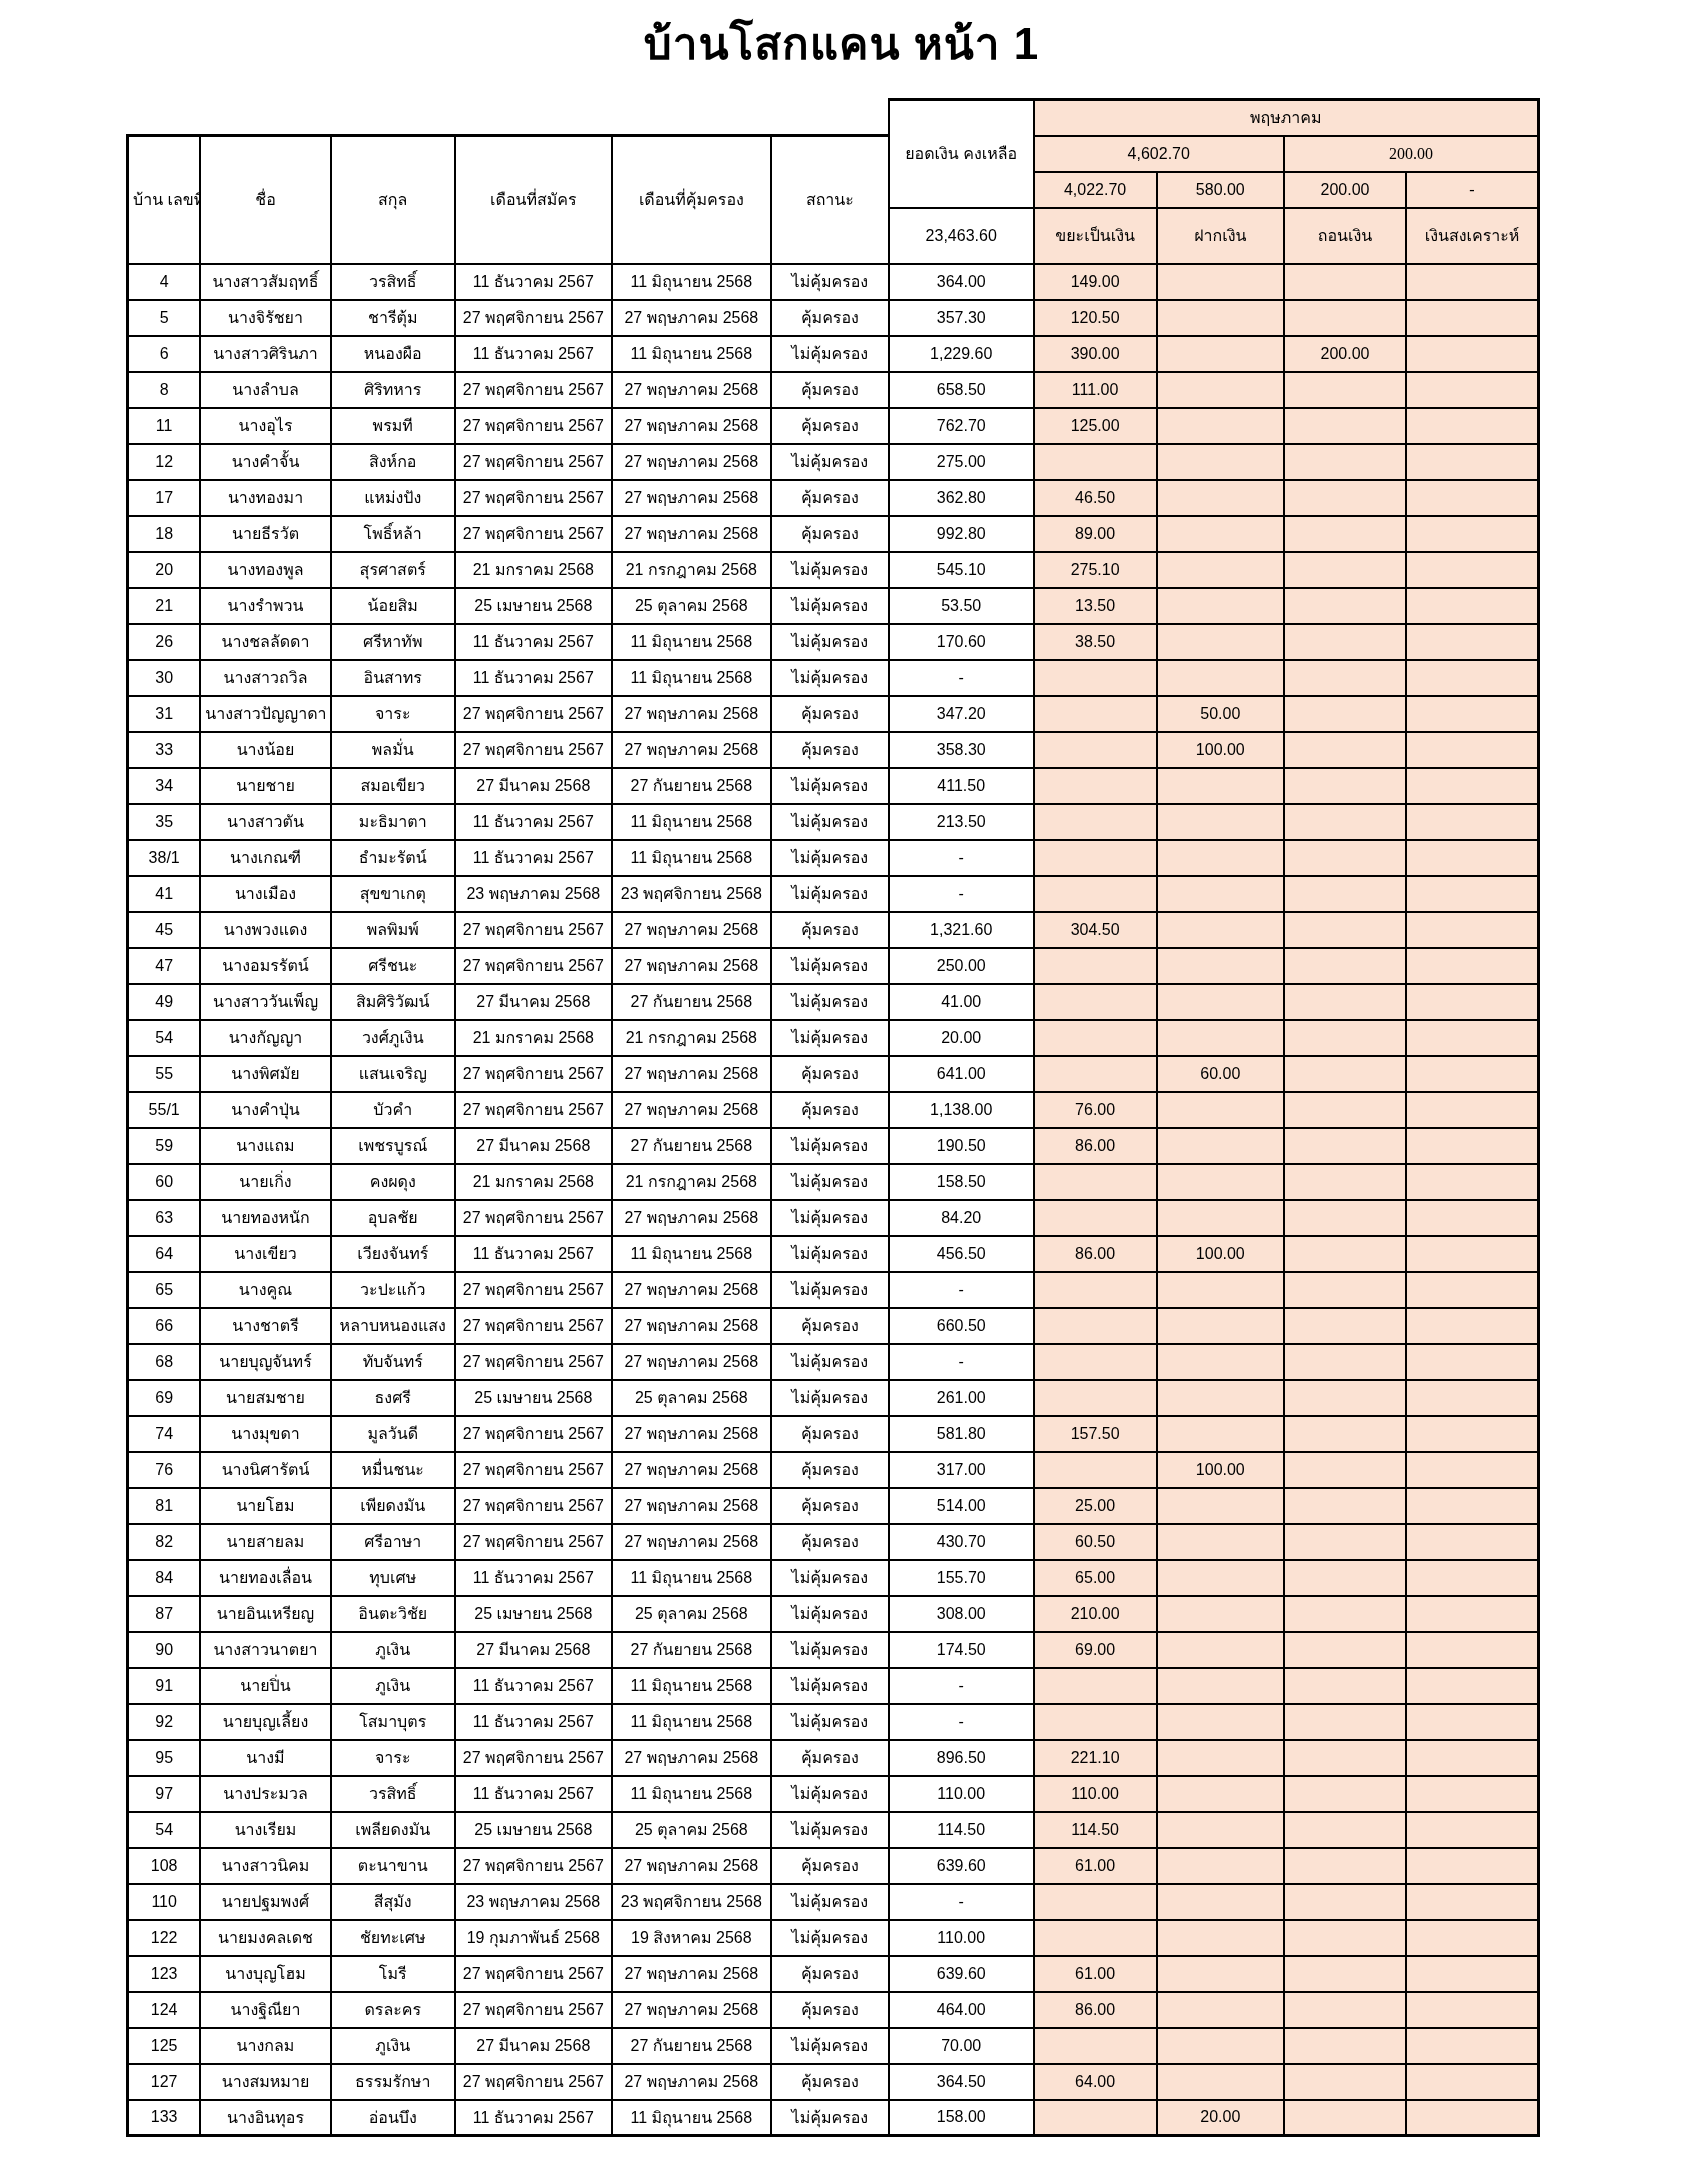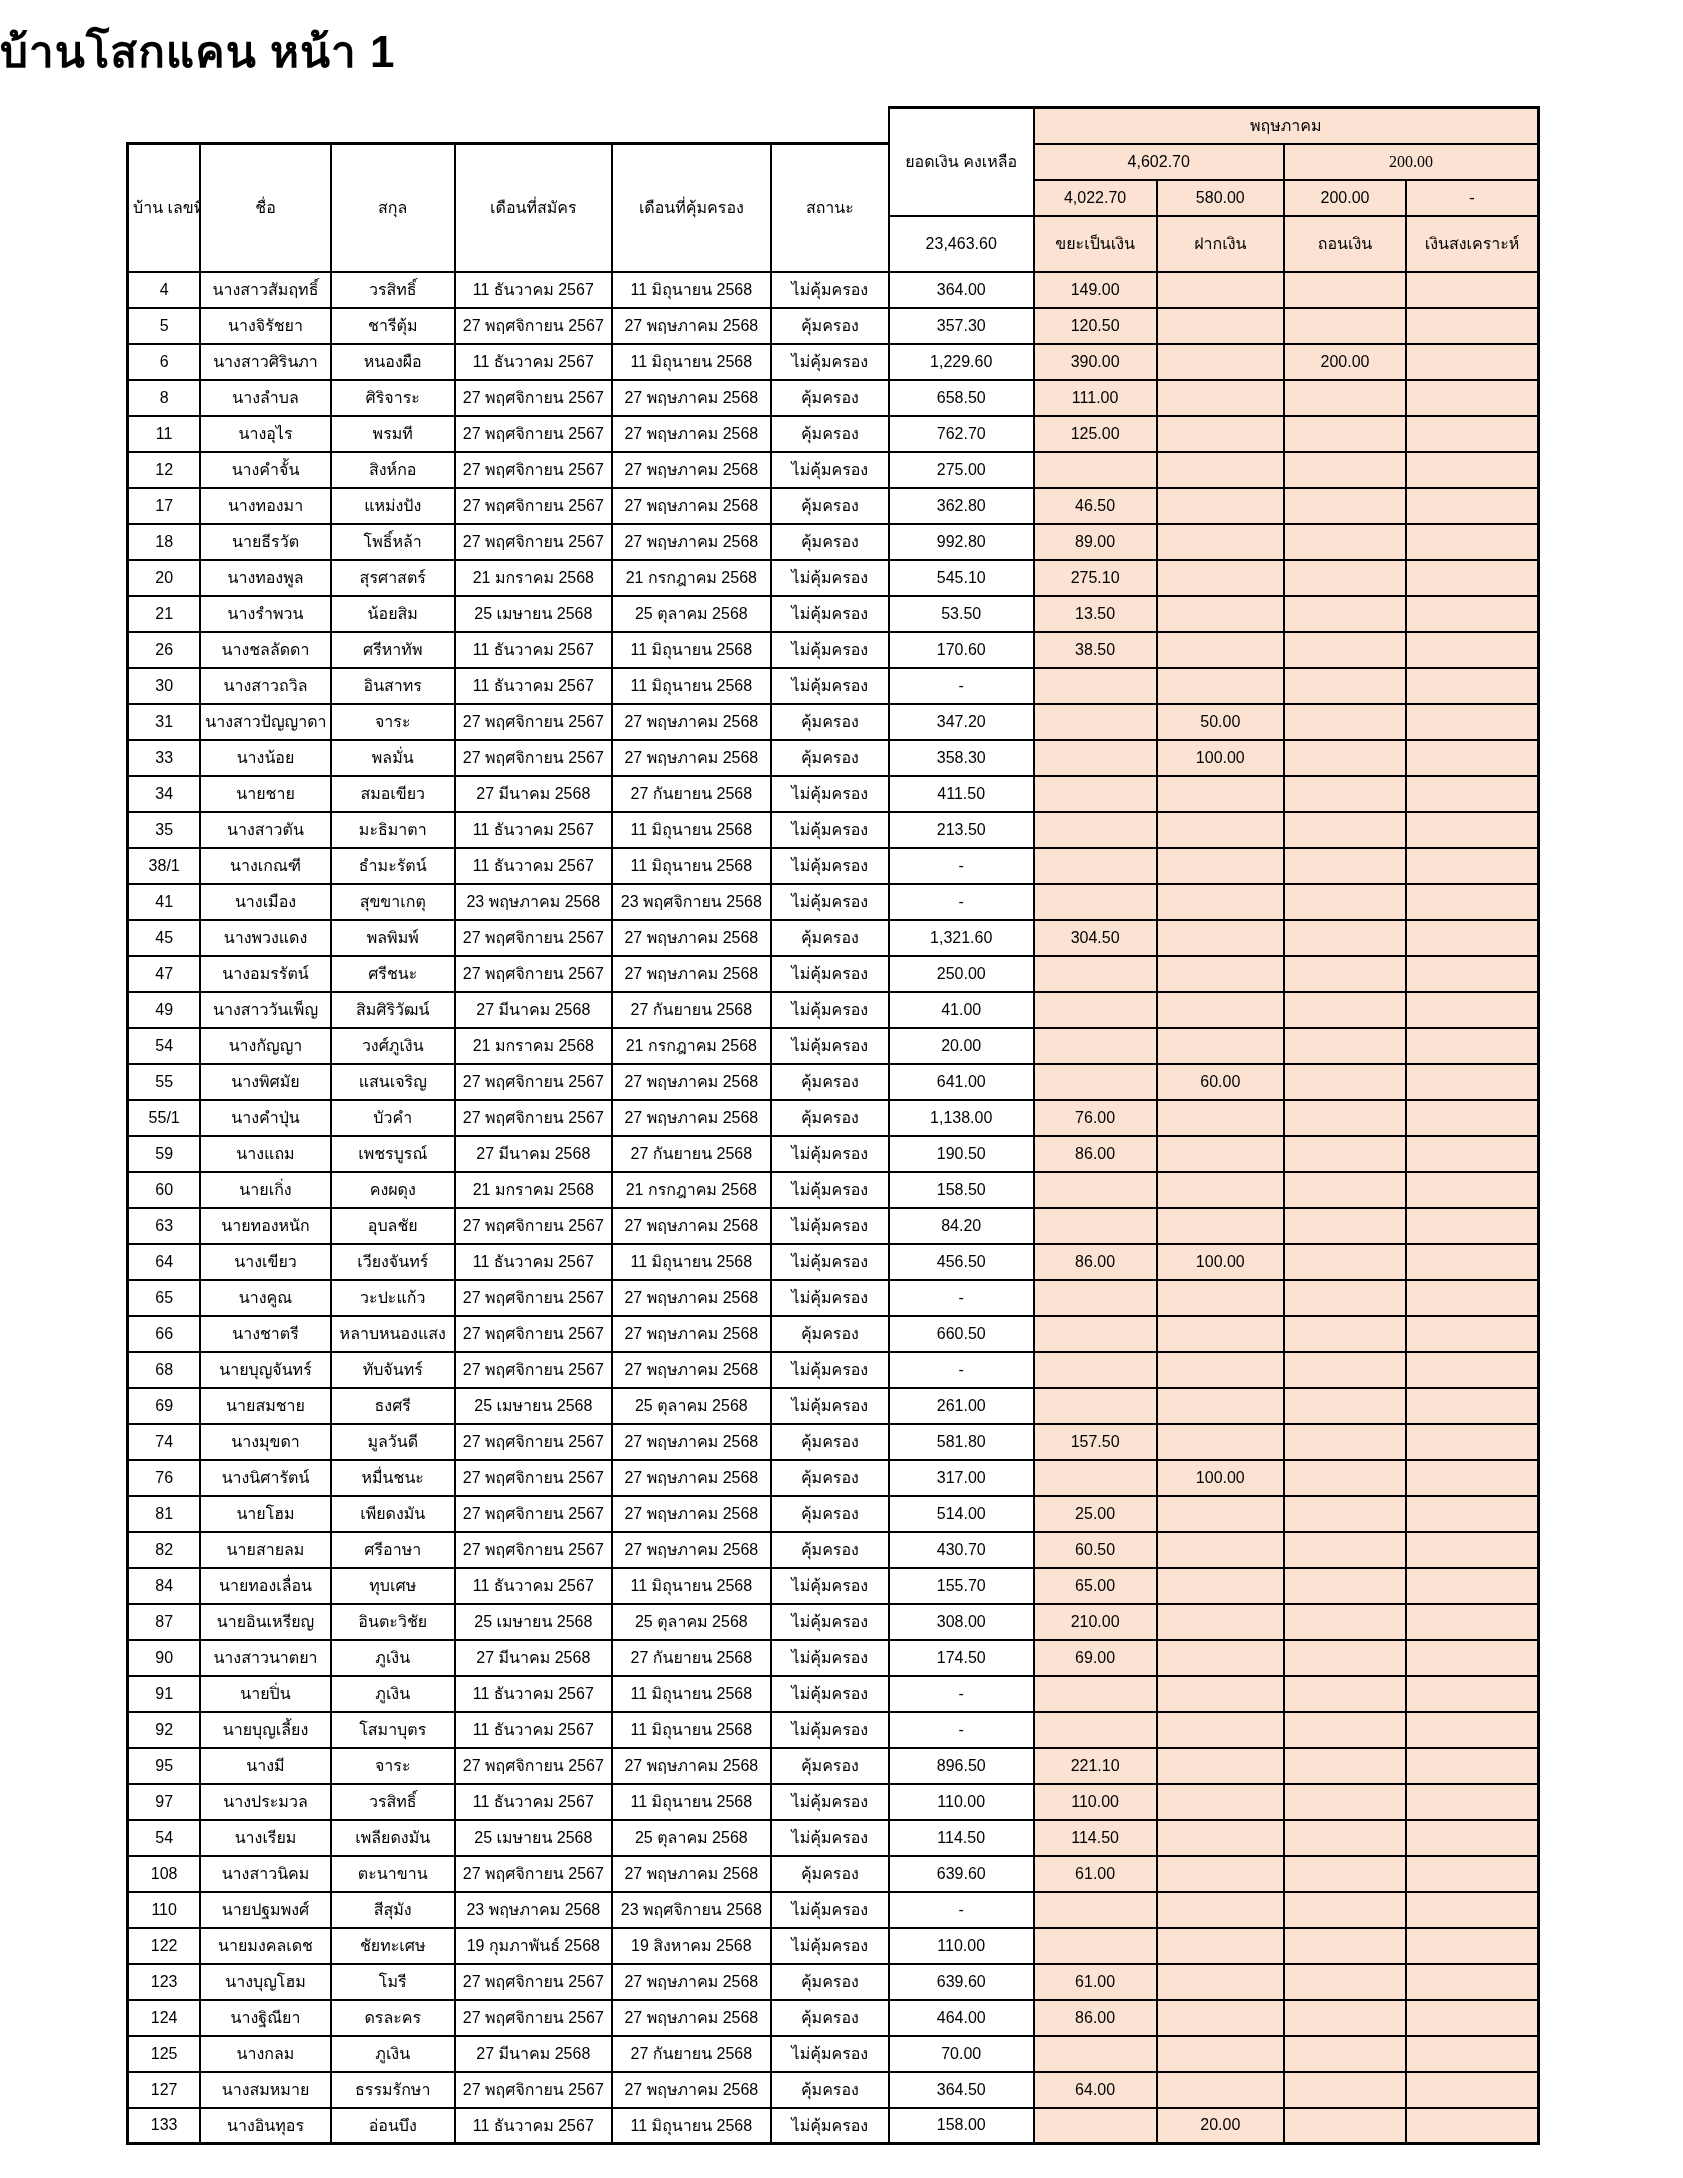--- a/index.html
+++ b/index.html
@@ -1,18 +1,19 @@
 <!DOCTYPE html>
 <html><head>
 <meta charset="utf-8">
 <style>
   html,body{margin:0;padding:0;background:#ffffff;}
   body{width:1683px;min-height:2178px;font-family:"Liberation Sans","DejaVu Sans",sans-serif;color:#000;}
   .page-title{
-    padding-top:16px;
+    padding-top:8px;
+    text-align:center;
     font-size:44px;
     font-weight:bold;
     letter-spacing:1px;
   }
   table.members{
     border-collapse:collapse;
     table-layout:fixed;
     width:1414px;
     margin:20px 0 0 126px;
   }
@@ -142,21 +143,21 @@
           <td class="c-center">ไม่คุ้มครอง</td>
           <td class="c-num">1,229.60</td>
           <td class="c-num shade">390.00</td>
           <td class="c-num shade"></td>
           <td class="c-num shade">200.00</td>
           <td class="c-num shade er"></td>
         </tr>
         <tr>
           <td class="c-center el">8</td>
           <td class="c-left">นางลำบล</td>
-          <td class="c-left">ศิริจาระ</td>
+          <td class="c-left">ศิริทหาร</td>
           <td class="c-center">27 พฤศจิกายน 2567</td>
           <td class="c-center">27 พฤษภาคม 2568</td>
           <td class="c-center">คุ้มครอง</td>
           <td class="c-num">658.50</td>
           <td class="c-num shade">111.00</td>
           <td class="c-num shade"></td>
           <td class="c-num shade"></td>
           <td class="c-num shade er"></td>
         </tr>
         <tr>

